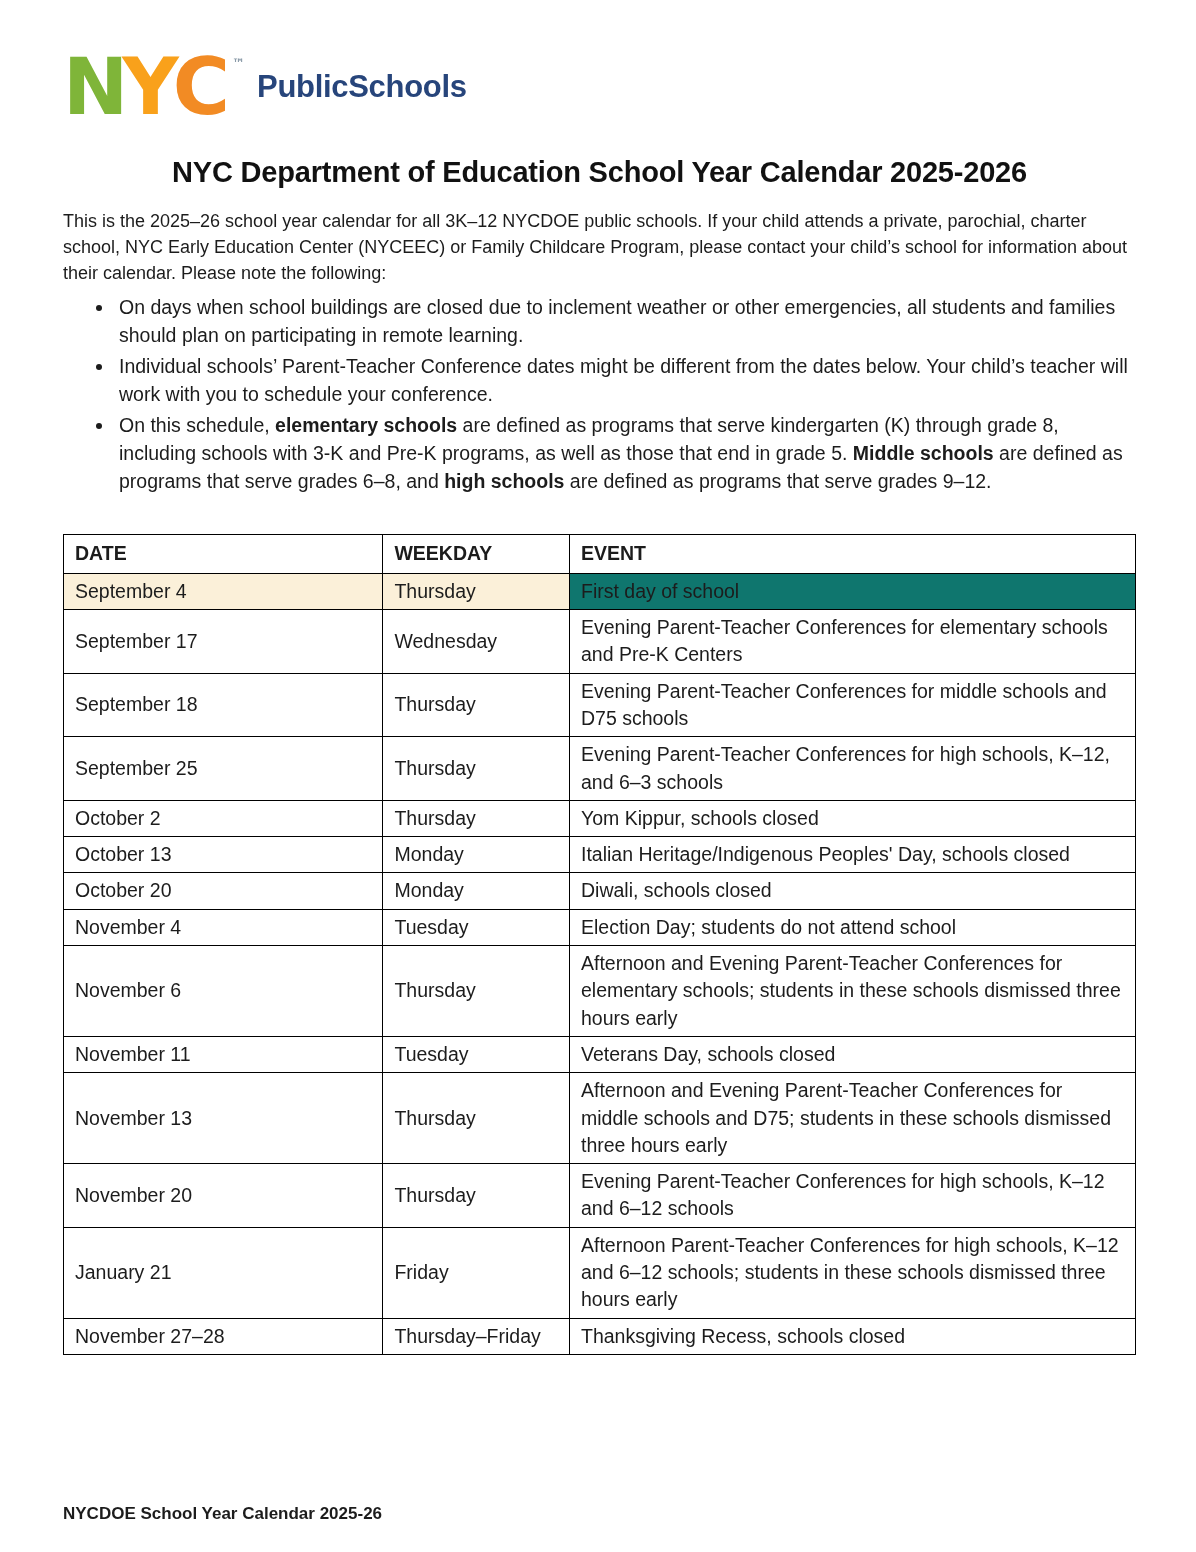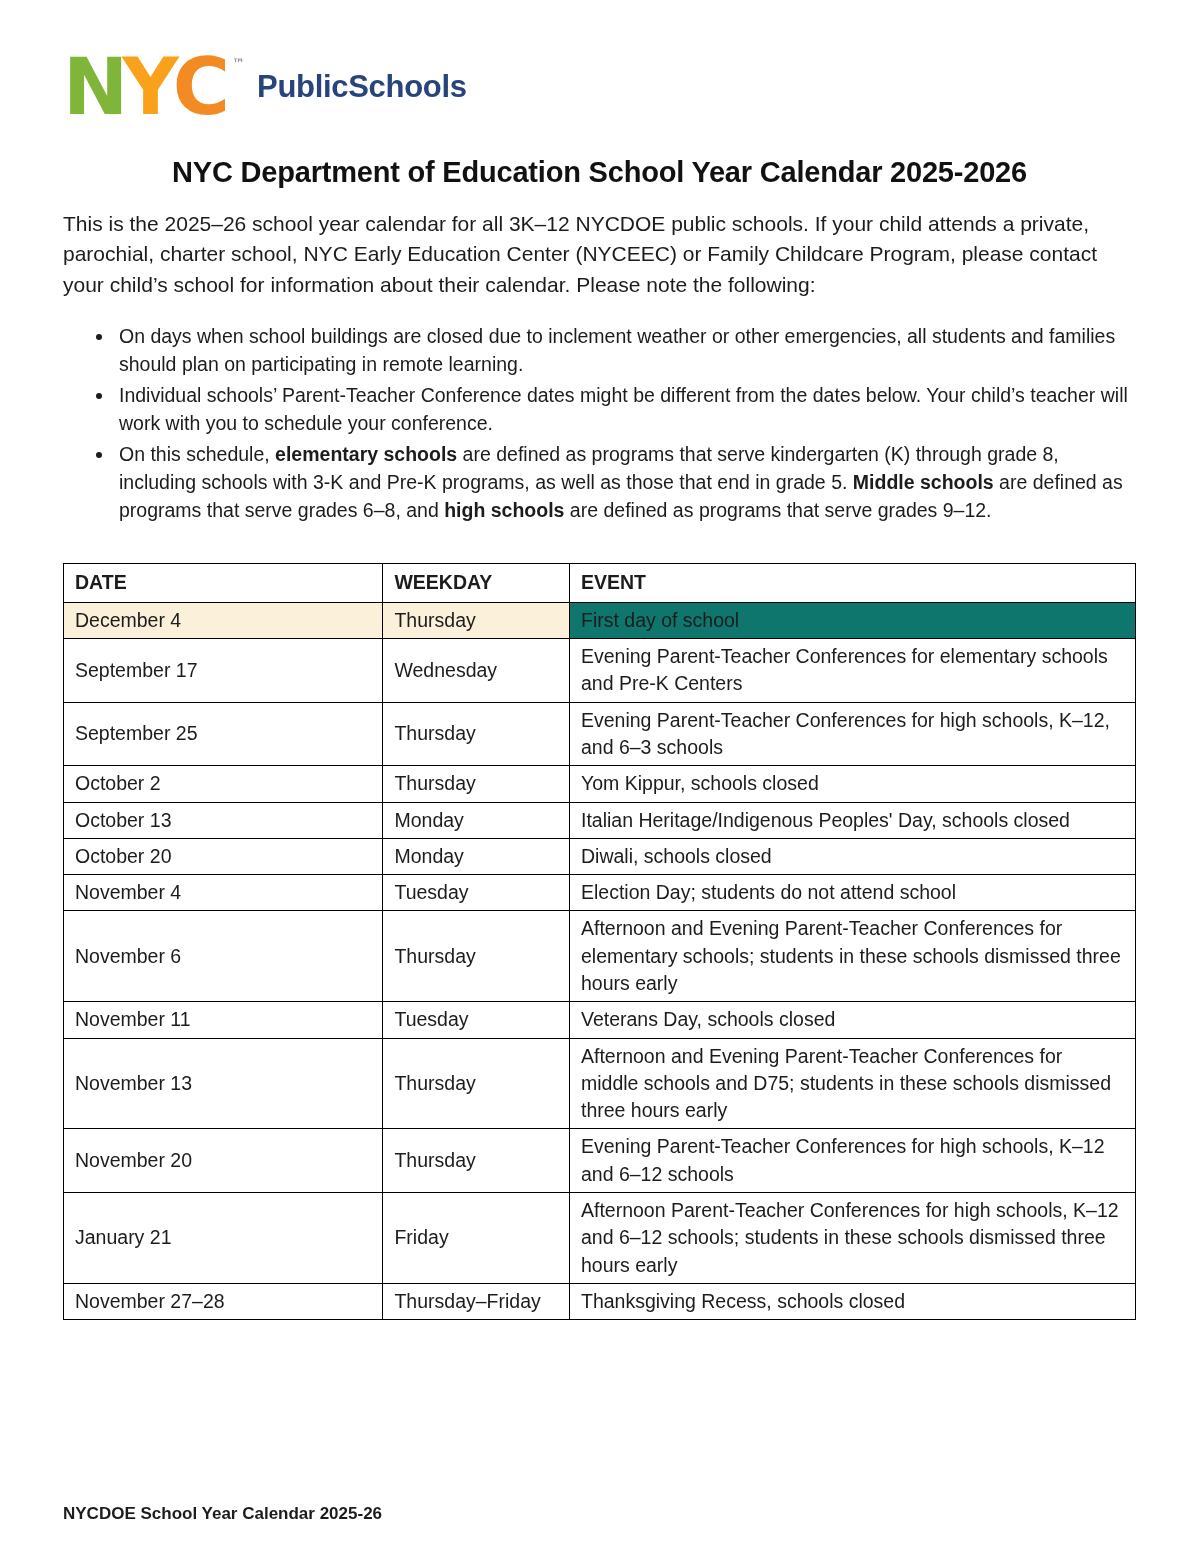--- a/index.html
+++ b/index.html
@@ -51,26 +51,26 @@
   
   h1.page-title {
     font-size: 29px;
     font-weight: 700;
     color: #111;
     margin: 0 0 20px 0;
     letter-spacing: -0.2px;
     text-align: center;
   }
   .intro-text {
-    font-size: 21px;
+    font-size: 18px;
     line-height: 1.44;
     margin: 0 0 2px 0;
   }
   ul.bullets {
-    margin: 20px 0 22px 0;
+    margin: 4px 0 22px 0;
     padding-left: 52px;
     font-size: 19.5px;
     line-height: 1.44;
   }
   ul.bullets li { padding-left: 4px; margin-bottom: 3px; }
   ul.bullets b { font-weight: 700; }
 
   
   table.calendar {
     border-collapse: collapse;
@@ -129,30 +129,35 @@
   <table class="calendar">
     <thead>
       <tr>
         <th class="col-date">DATE</th>
         <th class="col-weekday">WEEKDAY</th>
         <th class="col-event">EVENT</th>
       </tr>
     </thead>
     <tbody>
         <tr>
-          <td style="background-color: rgb(251, 240, 217);">December 4</td>
+          <td style="background-color: rgb(251, 240, 217);">September 4</td>
           <td style="background-color: rgb(251, 240, 217);">Thursday</td>
           <td style="background-color: #0f766e;">First day of school</td>
         </tr>
         <tr>
           <td>September 17</td>
           <td>Wednesday</td>
           <td>Evening Parent-Teacher Conferences for elementary schools and Pre-K Centers</td>
         </tr>
         <tr>
+          <td>September 18</td>
+          <td>Thursday</td>
+          <td>Evening Parent-Teacher Conferences for middle schools and D75 schools</td>
+        </tr>
+        <tr>
           <td>September 25</td>
           <td>Thursday</td>
           <td>Evening Parent-Teacher Conferences for high schools, K–12, and 6–3 schools</td>
         </tr>
         <tr>
           <td>October 2</td>
           <td>Thursday</td>
           <td>Yom Kippur, schools closed</td>
         </tr>
         <tr>

